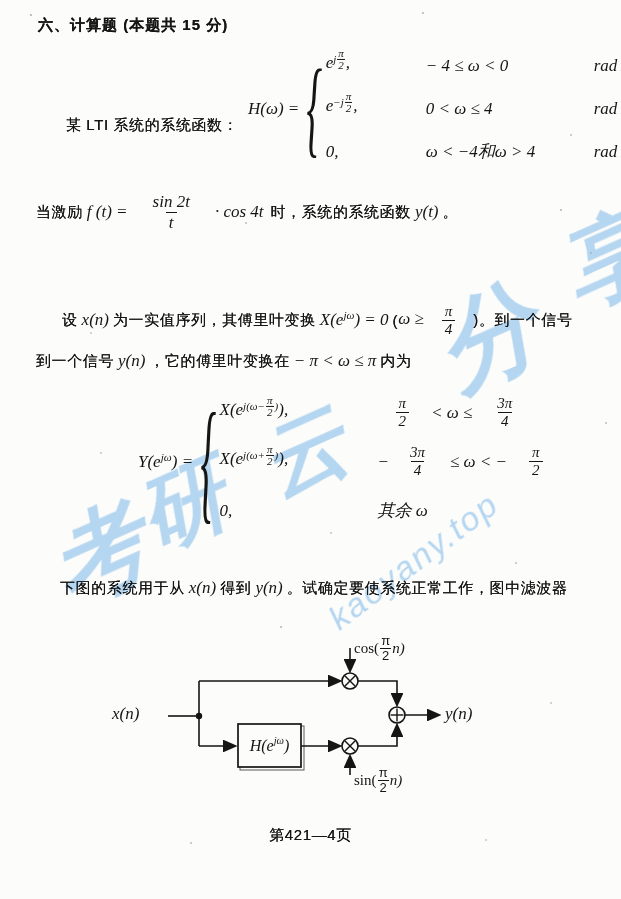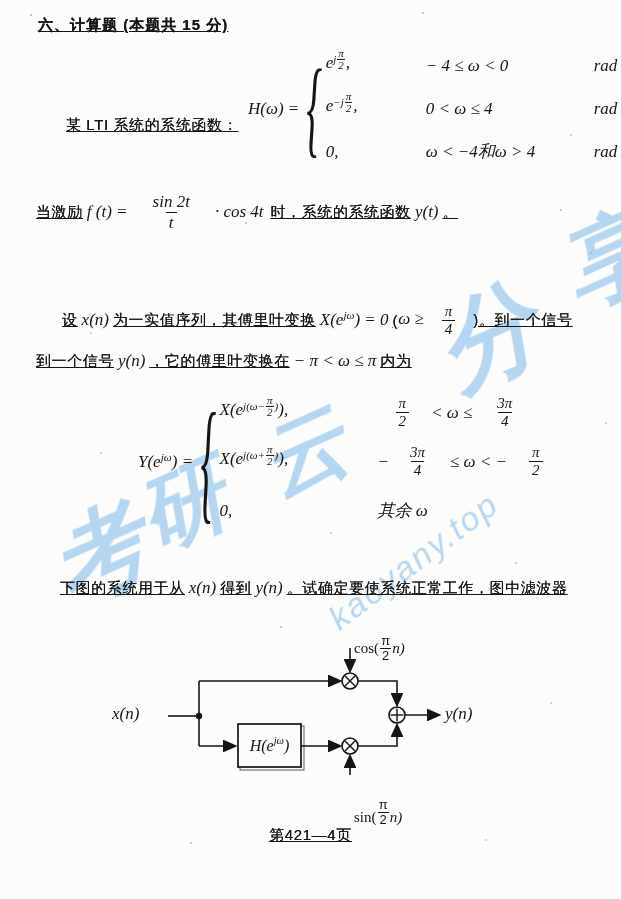--- a/index.html
+++ b/index.html
@@ -3,21 +3,21 @@
 <meta charset="utf-8">
 <style>
   html,body { margin:0; padding:0; background:#e8e8e8; }
   .page {
     position:relative; width:621px; height:899px; margin:0 auto;
     background:#fcfcfa; overflow:hidden;
     font-family:"Liberation Sans","DejaVu Sans",sans-serif;
     color:#151515;
   }
   
-  .cn { font-size:15px; letter-spacing:0.6px; text-shadow:0 0 .3px #222;text-decoration:underline; }
+  .cn { font-size:15px; letter-spacing:0.6px; text-shadow:0 0 .3px #222; }
   .math {
     font-family:"Liberation Serif","DejaVu Serif",serif;
     font-style:italic; font-size:17px; white-space:nowrap;
   }
   .mpad { margin:0 4px; }
   .abs { position:absolute; z-index:2; }
   .row-flex { display:flex; align-items:center; }
   
   .frac { display:inline-flex; flex-direction:column; align-items:center;
           vertical-align:middle; line-height:1.12; margin:0 18px; }
@@ -272,21 +272,21 @@
     </div>
     <div class="dlabel math" style="left:343px; top:70px;">y(n)</div>
     <div class="dlabel" style="left:252px; top:0px; display:flex; align-items:center; font-size:15px;">
       <span style="font-family:'Liberation Serif',serif;">cos(</span>
       <span class="dfrac">
           <span class="num">π</span>
           <span class="den">2</span>
         </span>
       <span class="math" style="font-size:15px;">n)</span>
     </div>
-    <div class="dlabel" style="left:252px; top:132px; display:flex; align-items:flex-end; font-size:15px;margin-top:32px;">
+    <div class="dlabel" style="left:252px; top:132px; display:flex; align-items:center; font-size:15px;">
       <span style="font-family:'Liberation Serif',serif;">sin(</span>
       <span class="dfrac">
           <span class="num">π</span>
           <span class="den">2</span>
         </span>
       <span class="math" style="font-size:15px;">n)</span>
     </div>
   </div>
 
   <div class="footer cn">第421—4页</div>

